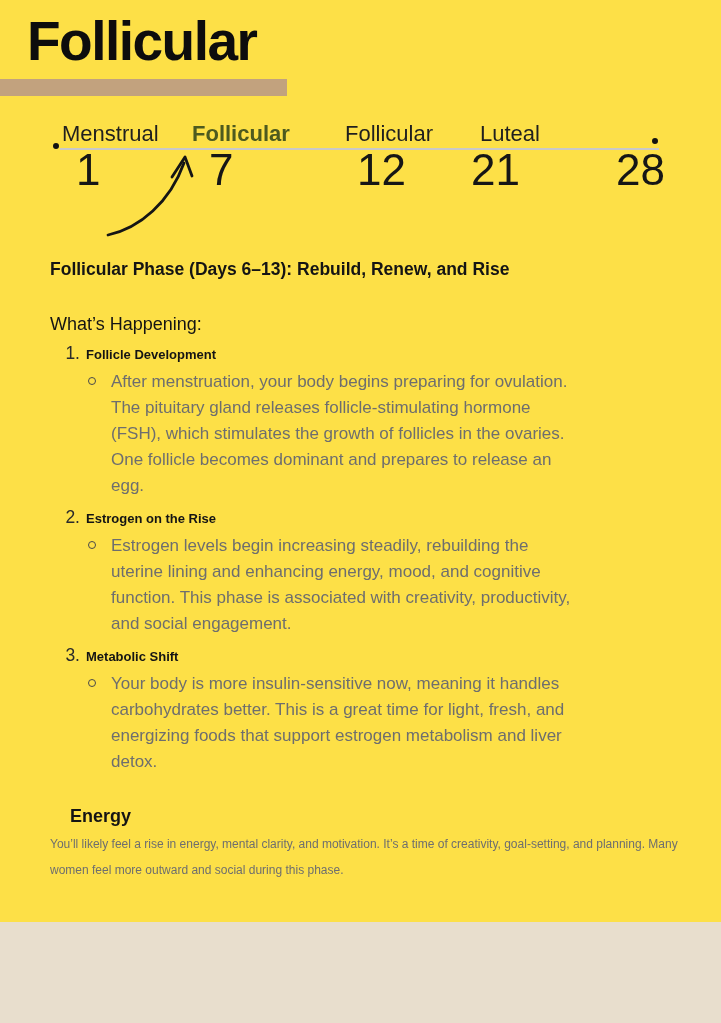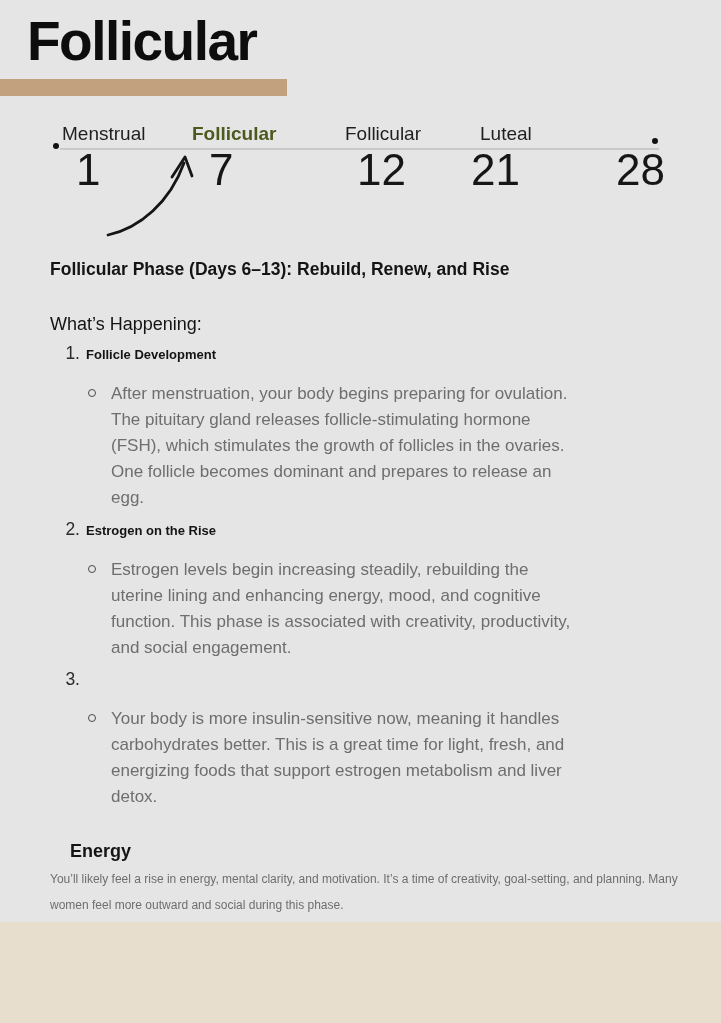--- a/index.html
+++ b/index.html
@@ -8,21 +8,21 @@
     --olive:#4d5a1f;
     --ink:#141414;
     --body-gray:#6e6e6e;
     --line-gray:#c9c9c9;
   }
   *{margin:0;padding:0;box-sizing:border-box;}
   html,body{background:#ffffff;}
   .page{
     position:relative;
     width:721px;height:1023px;
-    background:#e5e5e5;
+    background:#fde047;
     overflow:hidden;
     font-family:"Liberation Sans","DejaVu Sans",sans-serif;
     color:var(--ink);
   }
   
   .page-title{
     margin:10px 0 0 27px;
     font-size:55px;
     line-height:62px;
     font-weight:900;
@@ -37,21 +37,21 @@
   }
   
   .timeline{
     position:absolute;
     left:0;top:96px;
     width:721px;height:142px;
   }
   .tl-label{
     position:absolute;
     top:27px;
-    font-size:19px;
+    font-size:22px;
     line-height:22px;
     color:#1f1f1f;
     white-space:nowrap;
   }
   .tl-label.highlight{
     font-weight:bold;
     color:var(--olive);
   }
   .tl-line{
     position:absolute;
@@ -116,21 +116,21 @@
     flex:0 0 30px;
     margin-right:6px;
   }
   .num-title{
     font-size:13px;
     font-weight:bold;
     color:var(--ink);
   }
   .bullet-row{
     display:flex;
-    margin:13px 0 4px 0;
+    margin:1px 0 4px 0;
     justify-content:center;
   }
   .ring-bullet{
     flex:0 0 8px;
     width:8px;height:8px;
     border:1.5px solid #4a4a4a;
     border-radius:50%;
     margin:8px 15px 0 38px;
   }
   .bullet-text{
@@ -215,20 +215,21 @@
       </div>
       <div class="bullet-row">
         <span class="ring-bullet"></span>
         <p class="bullet-text">Estrogen levels begin increasing steadily, rebuilding the uterine lining and enhancing energy, mood, and cognitive function. This phase is associated with creativity, productivity, and social engagement.</p>
       </div>
     </div>
 
     <div class="num-item">
       <div class="title-row">
         <span class="num-marker">3.</span>
+        <span class="num-title">Metabolic Shift</span>
       </div>
       <div class="bullet-row">
         <span class="ring-bullet"></span>
         <p class="bullet-text">Your body is more insulin-sensitive now, meaning it handles carbohydrates better. This is a great time for light, fresh, and energizing foods that support estrogen metabolism and liver detox.</p>
       </div>
     </div>
 
     <h3 class="energy-heading">Energy</h3>
     <p class="energy-body">You’ll likely feel a rise in energy, mental clarity, and motivation. It’s a time of creativity, goal-setting, and planning. Many women feel more outward and social during this phase.</p>
   </main>

